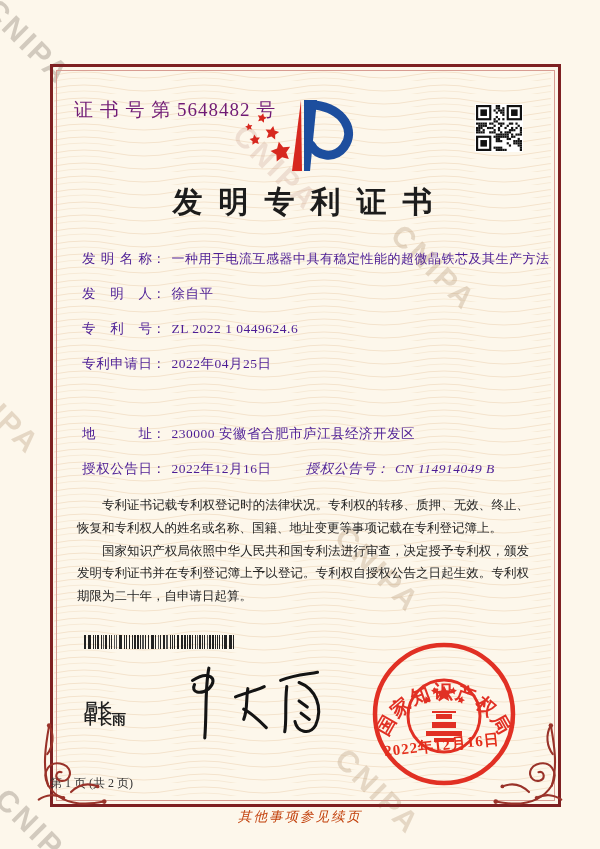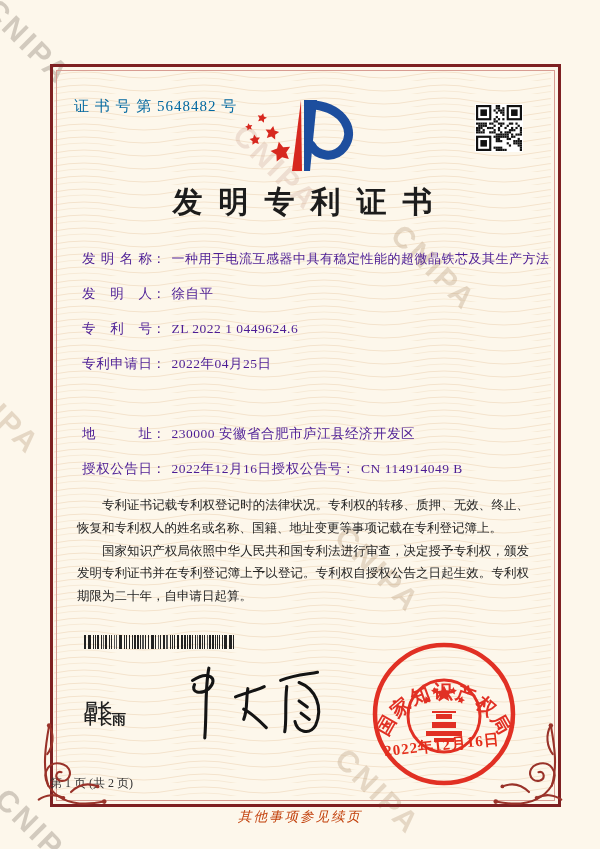--- a/index.html
+++ b/index.html
@@ -20,35 +20,35 @@
   .watermark.gray{color:rgba(168,158,146,0.5);}
   .frame{
     position:absolute;left:50px;top:64px;width:505px;height:737px;
     border:3px solid #7e2022;z-index:2;background:transparent;
   }
   .frame-inner{
     position:absolute;inset:3px;border:1px solid #d89c92;pointer-events:none;
   }
   .waves{position:absolute;left:54px;top:68px;z-index:0;}
   .content{position:absolute;left:50px;top:64px;width:505px;height:737px;z-index:3;}
-  .cert-no{position:absolute;left:24px;top:33px;font-size:15px;letter-spacing:1px;color:#0369a1;text-align:right;}
+  .cert-no{position:absolute;left:24px;top:33px;font-size:19px;letter-spacing:1px;color:#701a75;text-align:right;}
   .logo{position:absolute;left:172px;top:30px;}
   .qr{position:absolute;left:425px;top:40px;background:#fff;padding:1px;}
   .title{
     position:absolute;top:118px;left:0;width:100%;text-align:center;
     font-size:30px;font-weight:bold;color:#1c1c1c;
     letter-spacing:16px;text-indent:16px;
   }
   .row{position:absolute;left:32px;width:470px;white-space:nowrap;font-size:13.5px;color:#4c1d95;}
   .lab{display:inline-block;width:70px;text-align:justify;text-align-last:justify;vertical-align:top;}
   .lab2{display:inline-block;width:70px;text-align:justify;text-align-last:justify;vertical-align:top;}
   .colon{display:inline-block;margin-right:6px;}
   .val{letter-spacing:0.5px;}
   .r0{top:186px}.r1{top:221px}.r2{top:256px}.r3{top:291px}.r4{top:326px}.r5{top:361px}.r6{top:396px}
-  .pair2{}
+  .pair2{margin-left:34px;font-style:italic;}
   .paras{
     position:absolute;left:27px;top:430px;width:452px;
     font-size:12.5px;line-height:1.82;text-align:justify;color:#242424;
   }
   .paras p{margin:0;text-indent:2em;}
   .barcode{position:absolute;left:34px;top:571px;}
   .director-title{position:absolute;left:34px;top:622px;font-family:"Liberation Sans","DejaVu Sans",sans-serif;font-weight:bold;font-size:14px;color:#222;margin-top:14px;}
   .director-name{position:absolute;left:34px;top:647px;font-family:Liberation Mono, monospace;font-weight:bold;font-size:14px;color:#222;}
   .signature{position:absolute;left:125px;top:598px;}
   .seal{position:absolute;left:320px;top:576px;opacity:0.95;}

